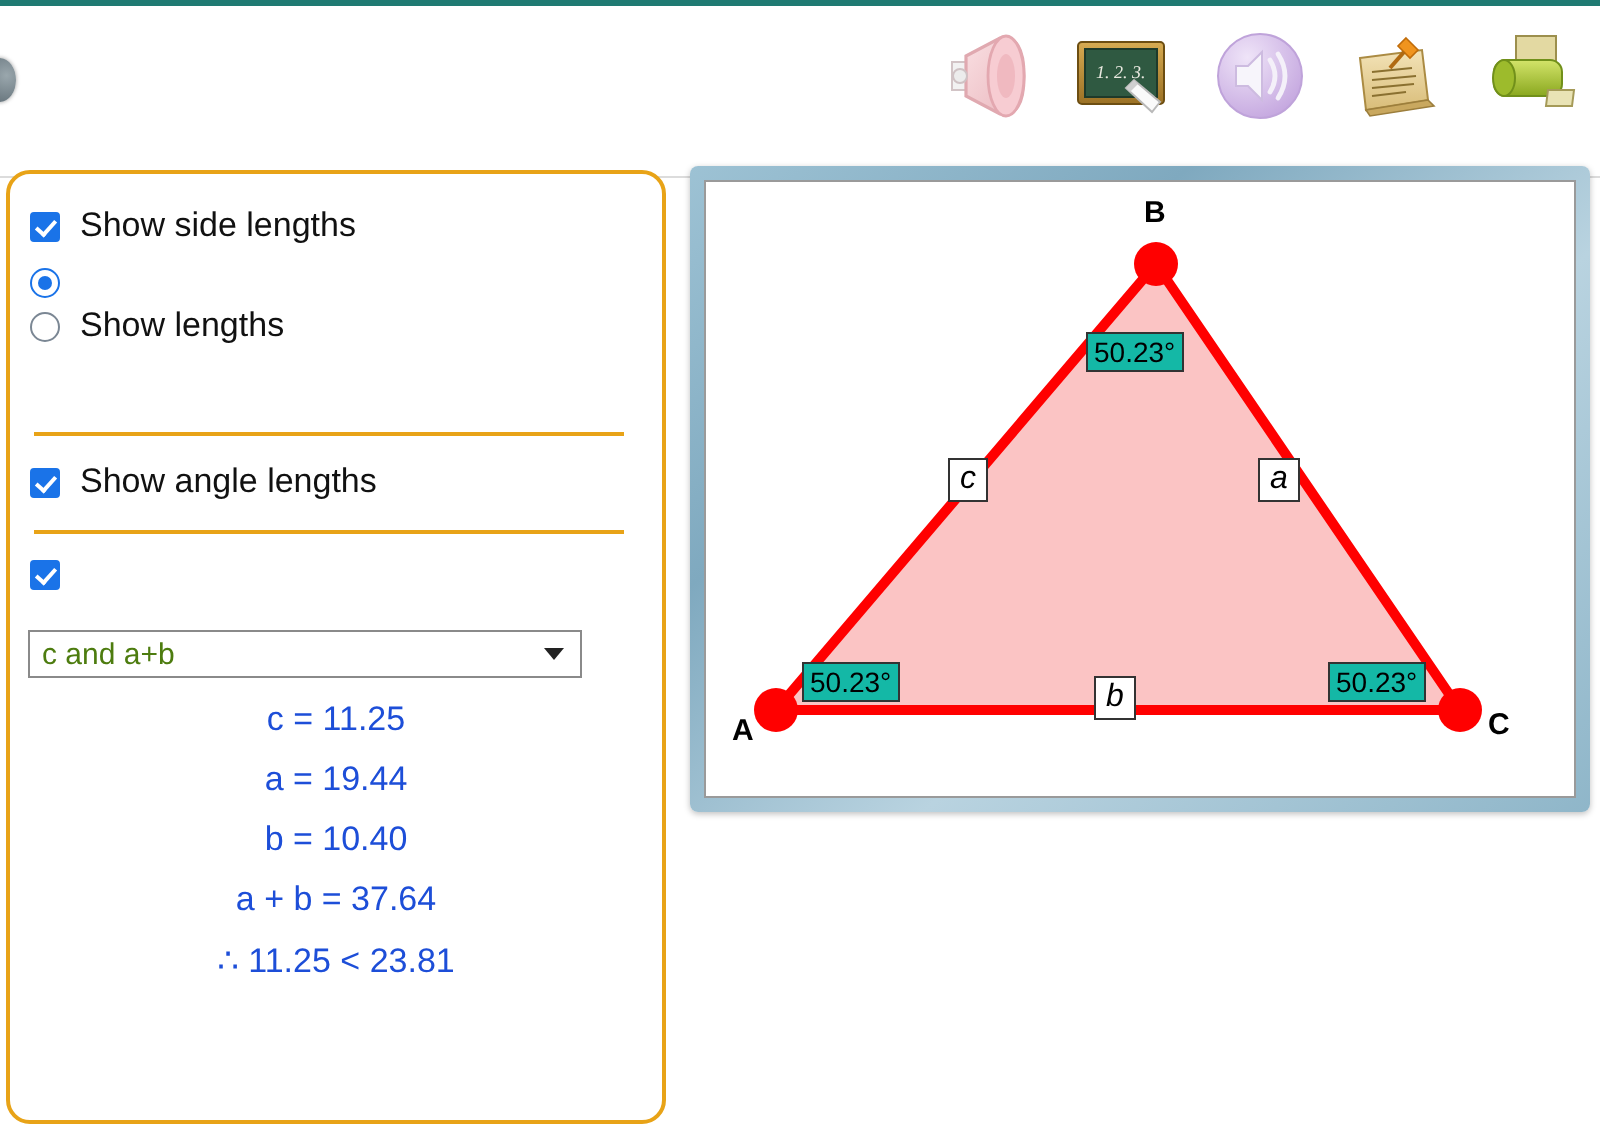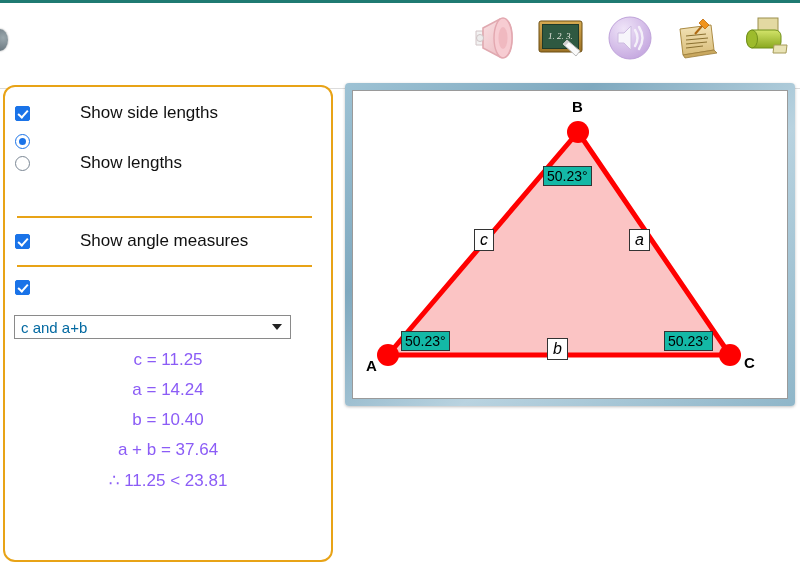--- a/index.html
+++ b/index.html
@@ -34,21 +34,21 @@
   .tool{
     width:52px;height:52px;position:relative;cursor:pointer;
     display:flex;align-items:center;justify-content:center;
   }
   
   #panel{
     position:absolute;left:3px;top:85px;width:330px;height:477px;
     border:2px solid #E8A317;border-radius:12px;
     box-sizing:border-box;background:#ffffff;
   }
-  .row{display:flex;align-items:center;gap:40px;}
+  .row{display:flex;align-items:center;}
   .chk{
     width:15px;height:15px;min-width:15px;border-radius:2px;
     background:#1a73e8;position:relative;cursor:pointer;
     border:1px solid #1a73e8;box-sizing:border-box;
   }
   .chk:after{
     content:"";position:absolute;left:4px;top:1px;width:4px;height:8px;
     border:solid #fff;border-width:0 2px 2px 0;transform:rotate(42deg);
   }
   .radio{
@@ -69,36 +69,36 @@
   #grp-labels{position:absolute;left:10px;top:47px;}
   #grp-labels .row{margin-bottom:4px;}
   #div1{position:absolute;left:12px;top:129px;width:295px;}
   #opt-angles{position:absolute;left:10px;top:144px;}
   #div2{position:absolute;left:12px;top:178px;width:295px;}
   #opt-compare{position:absolute;left:10px;top:193px;}
   
   #compare-select{
     position:absolute;left:9px;top:228px;width:277px;height:24px;
     border:1px solid #8a8a8a;background:#fff;box-sizing:border-box;
-    font-size:15px;color:#0369a1;display:flex;align-items:center;
+    font-size:15px;color:#4d7c0f;display:flex;align-items:center;
     padding:0 6px;cursor:pointer;
   }
   #compare-select .sel-text{flex:1;white-space:nowrap;}
   .chev{
     width:0;height:0;border-left:5px solid transparent;
     border-right:5px solid transparent;border-top:6px solid #222;
     margin-right:2px;
   }
   
   #results{
     position:absolute;left:0;top:258px;width:326px;
     text-align:center;
   }
   #results .res-line{
-    font-size:17px;color:#8b5cf6;padding:5px 0;white-space:nowrap;
+    font-size:17px;color:#1d4ed8;padding:5px 0;white-space:nowrap;
   }
   
   #figure-frame{
     position:absolute;left:345px;top:83px;width:450px;height:323px;
     border-radius:4px;
     background:linear-gradient(140deg,#9dc2d4 0%,#7fa9bf 30%,#b9d3e0 60%,#8fb6c9 100%);
     padding:7px;box-sizing:border-box;
     box-shadow:0 1px 3px rgba(0,0,0,.25);
   }
   #figure-inner{
@@ -231,37 +231,37 @@
     <div class="row">
       <span class="radio"></span>
       <span class="opt-label">Show lengths</span>
     </div>
   </div>
 
   <div id="div1" class="divider"></div>
 
   <div id="opt-angles" class="row">
     <span class="chk"></span>
-    <span class="opt-label">Show angle measures</span>
+    <span class="opt-label">Show angle lengths</span>
   </div>
 
   <div id="div2" class="divider"></div>
 
   <div id="opt-compare" class="row">
     <span class="chk"></span>
   </div>
 
   <div id="compare-select">
     <span class="sel-text">c and a+b</span>
     <span class="chev"></span>
   </div>
 
   <div id="results">
     <div class="res-line">c = 11.25</div>
-    <div class="res-line">a = 14.24</div>
+    <div class="res-line">a = 19.44</div>
     <div class="res-line">b = 10.40</div>
     <div class="res-line">a + b = 37.64</div>
     <div class="res-line">∴ 11.25 &lt; 23.81</div>
   </div>
 </div>
 
 <div id="figure-frame">
   <div id="figure-inner">
 
     <svg id="figure-svg" width="434" height="307" viewBox="0 0 434 307">

